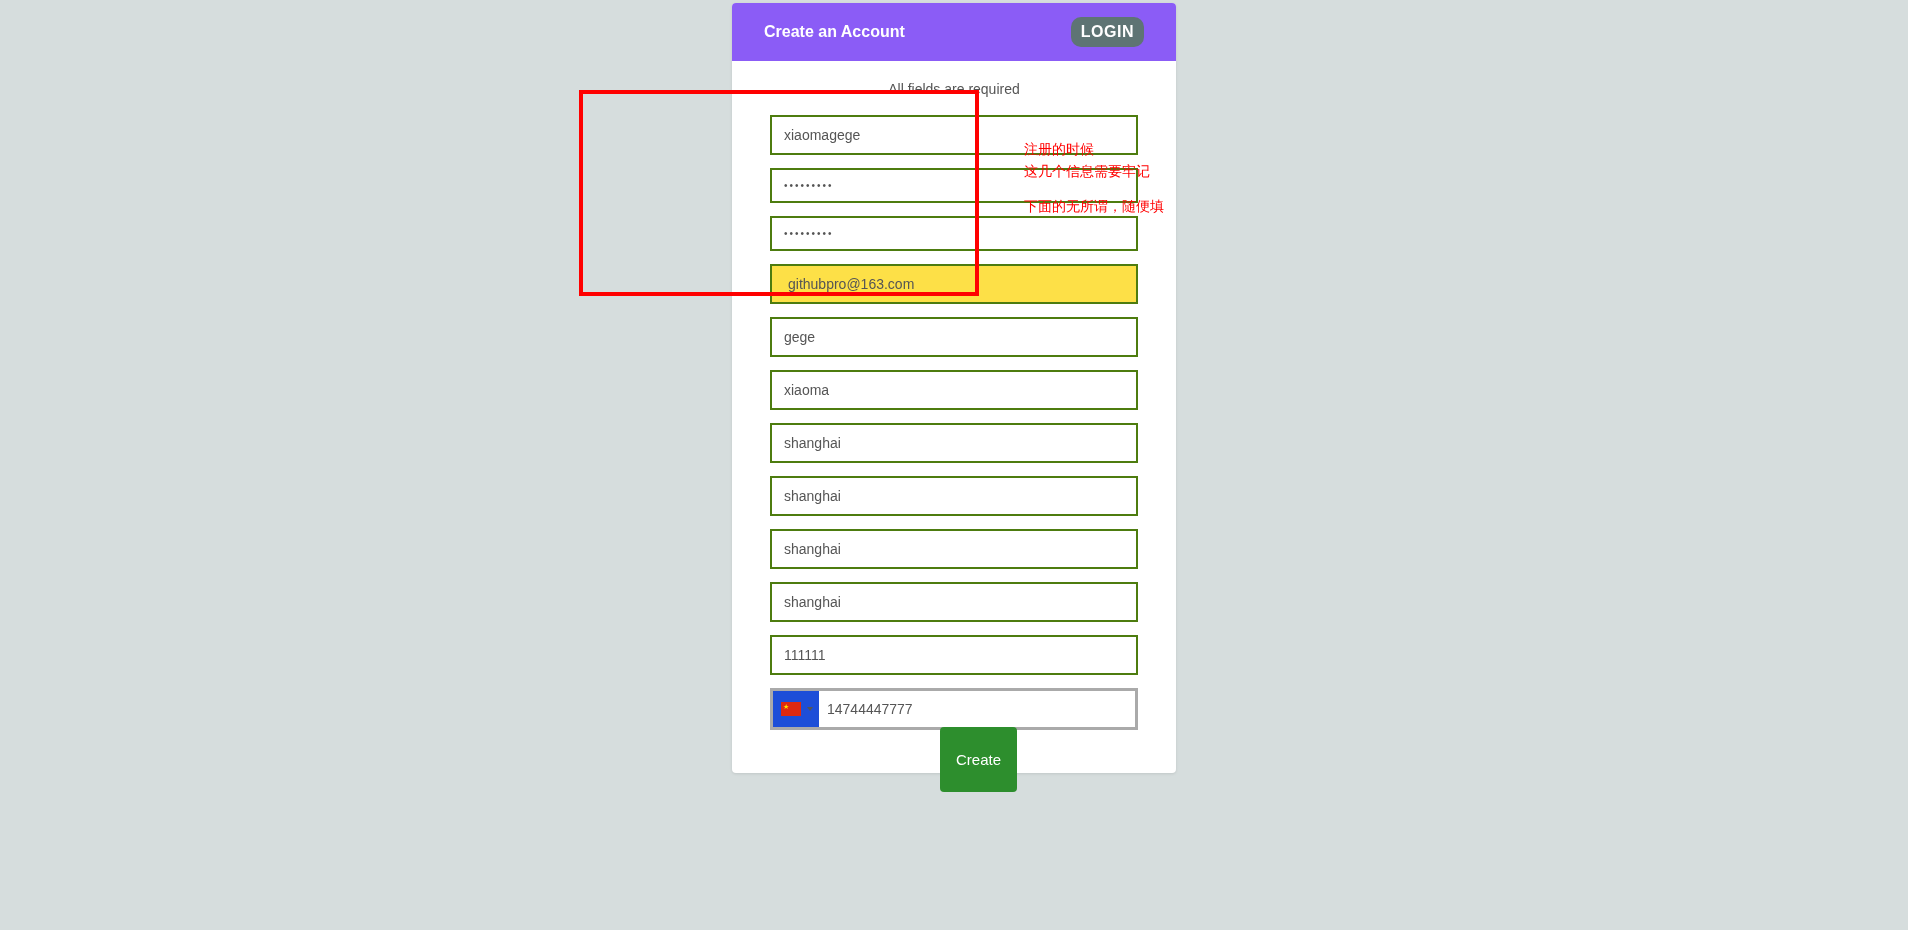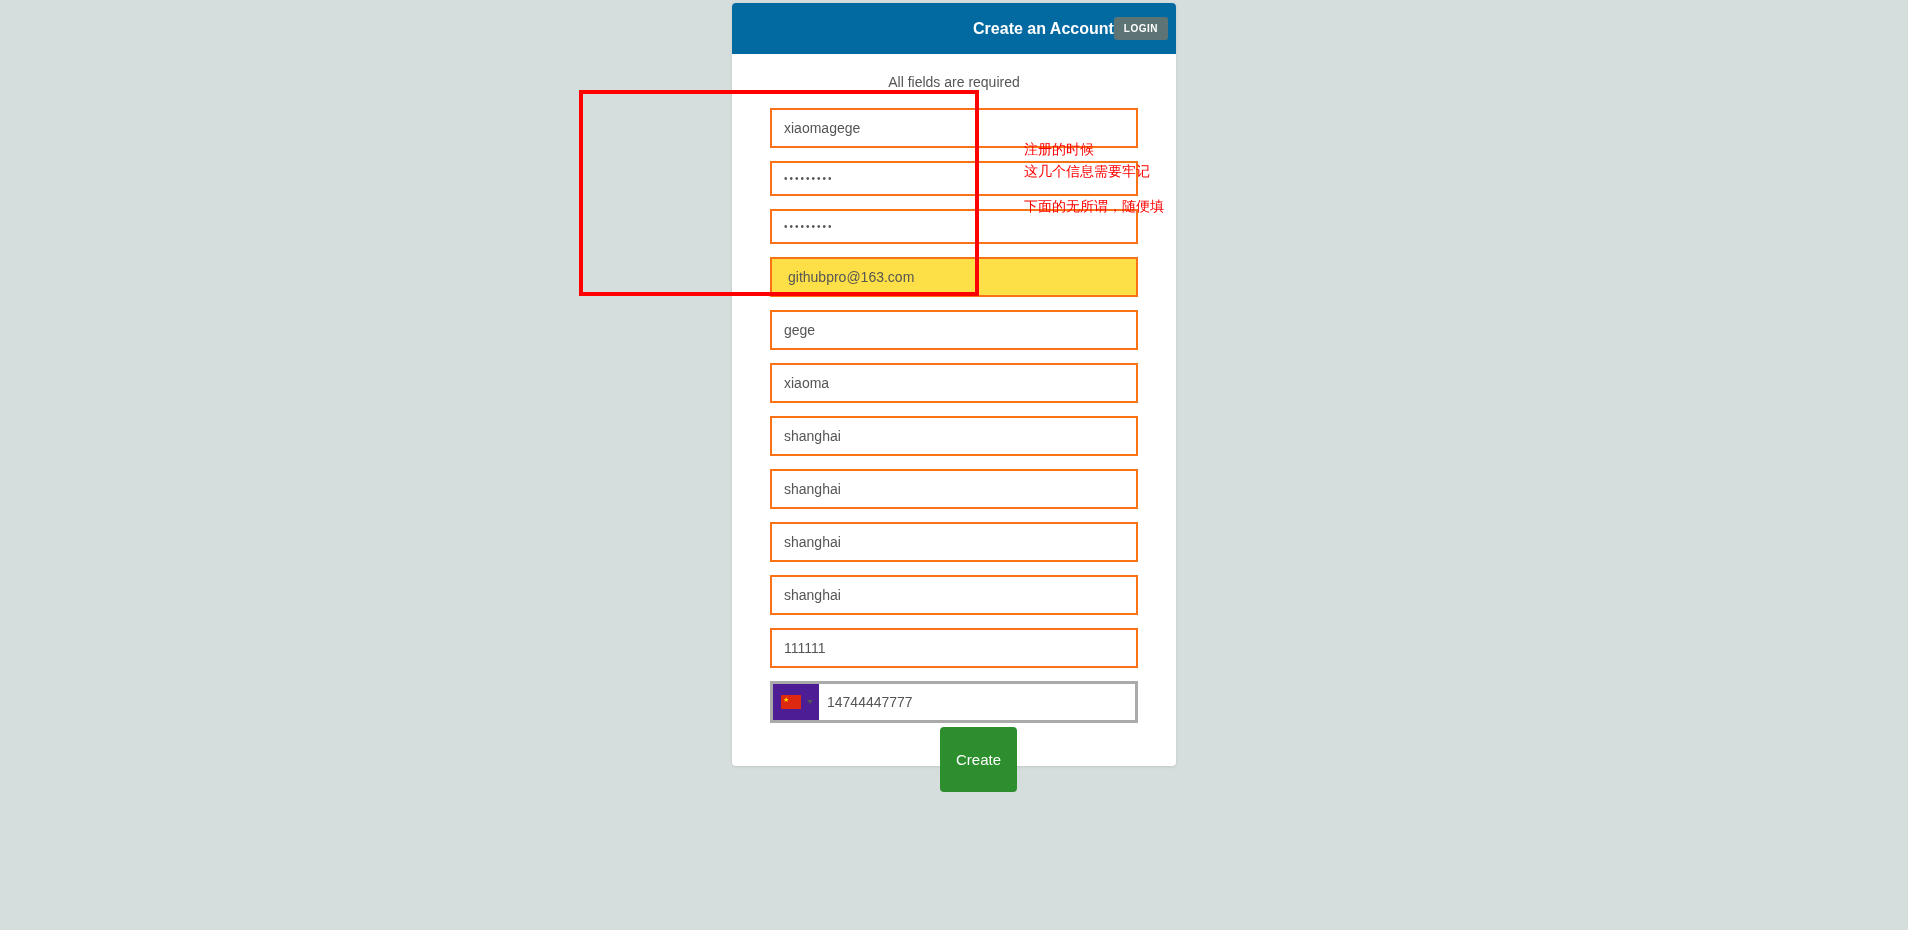--- a/index.html
+++ b/index.html
@@ -25,43 +25,43 @@
     
     .card {
       width: 444px;
       background-color: #ffffff;
       border-radius: 4px;
       overflow: visible;
       box-shadow: 0 1px 3px rgba(0,0,0,0.1);
     }
     
     .card-header {
-      background-color: #0369a1;
-      padding: 14px 8px;
-      display: flex;
-      justify-content: flex-end;
+      background-color: #8b5cf6;
+      padding: 14px 32px;
+      display: flex;
+      justify-content: space-between;
       align-items: center;
       border-top-left-radius: 4px;
       border-top-right-radius: 4px;
     }
     
     .card-title {
       color: #ffffff;
       font-size: 16px;
       font-weight: 600;
     }
     
     .login-btn {
       background-color: #5e7474;
       color: #ffffff;
       border: none;
       padding: 6px 10px;
-      font-size: 10px;
+      font-size: 16px;
       font-weight: 600;
-      border-radius: 3px;
+      border-radius: 10px;
       cursor: pointer;
       letter-spacing: 0.5px;
     }
     
     .card-body {
       padding: 20px 38px 30px 38px;
       position: relative;
     }
     
     .required-text {
@@ -71,38 +71,38 @@
       text-align: center;
     }
     
     .form-group {
       margin-bottom: 13px;
     }
     
     .form-input {
       width: 100%;
       padding: 10px 12px;
-      border: 2px solid #f97316;
+      border: 2px solid #4d7c0f;
       background-color: #ffffff;
       font-size: 14px;
       color: #555;
       font-family: inherit;
       outline: none;
     }
     
     .form-input.email-highlight {
       background-color: #fde047;
       padding-left: 16px;
     }
     
     .phone-group {
       display: flex;
       align-items: center;
       border: 3px solid #aaa;
-      background-color: #4c1d95;
+      background-color: #1d4ed8;
       padding: 0;
     }
     
     .flag-selector {
       display: flex;
       align-items: center;
       padding: 8px 6px 8px 8px;
       cursor: pointer;
     }
     

